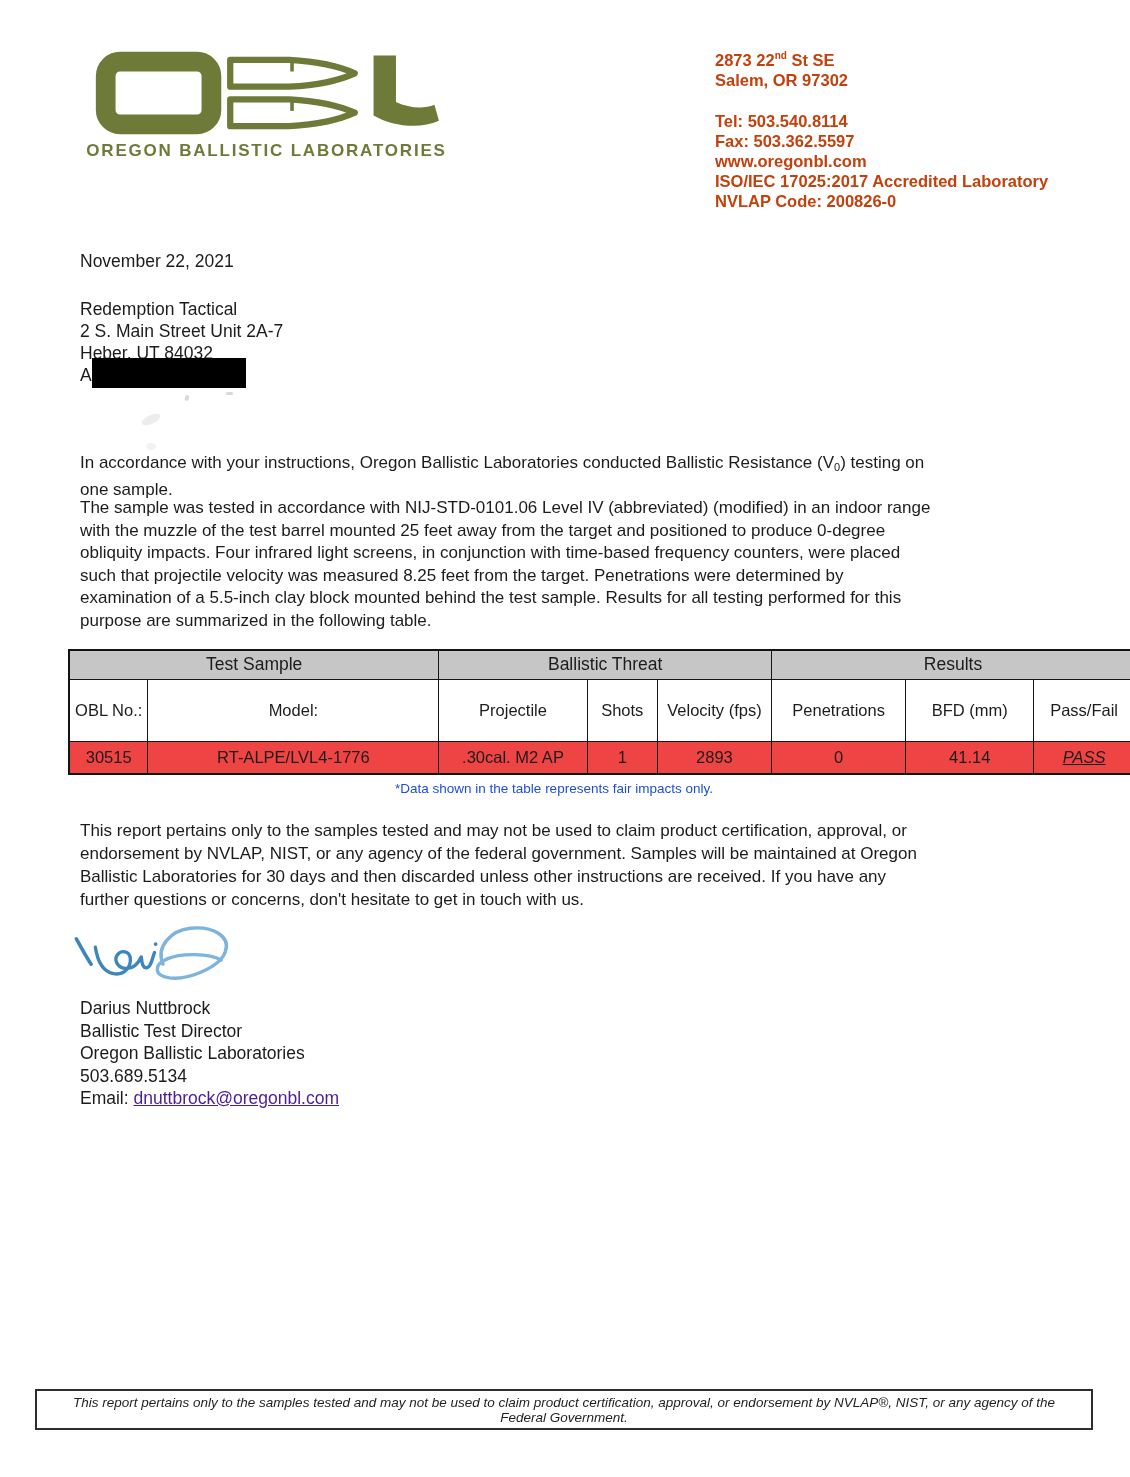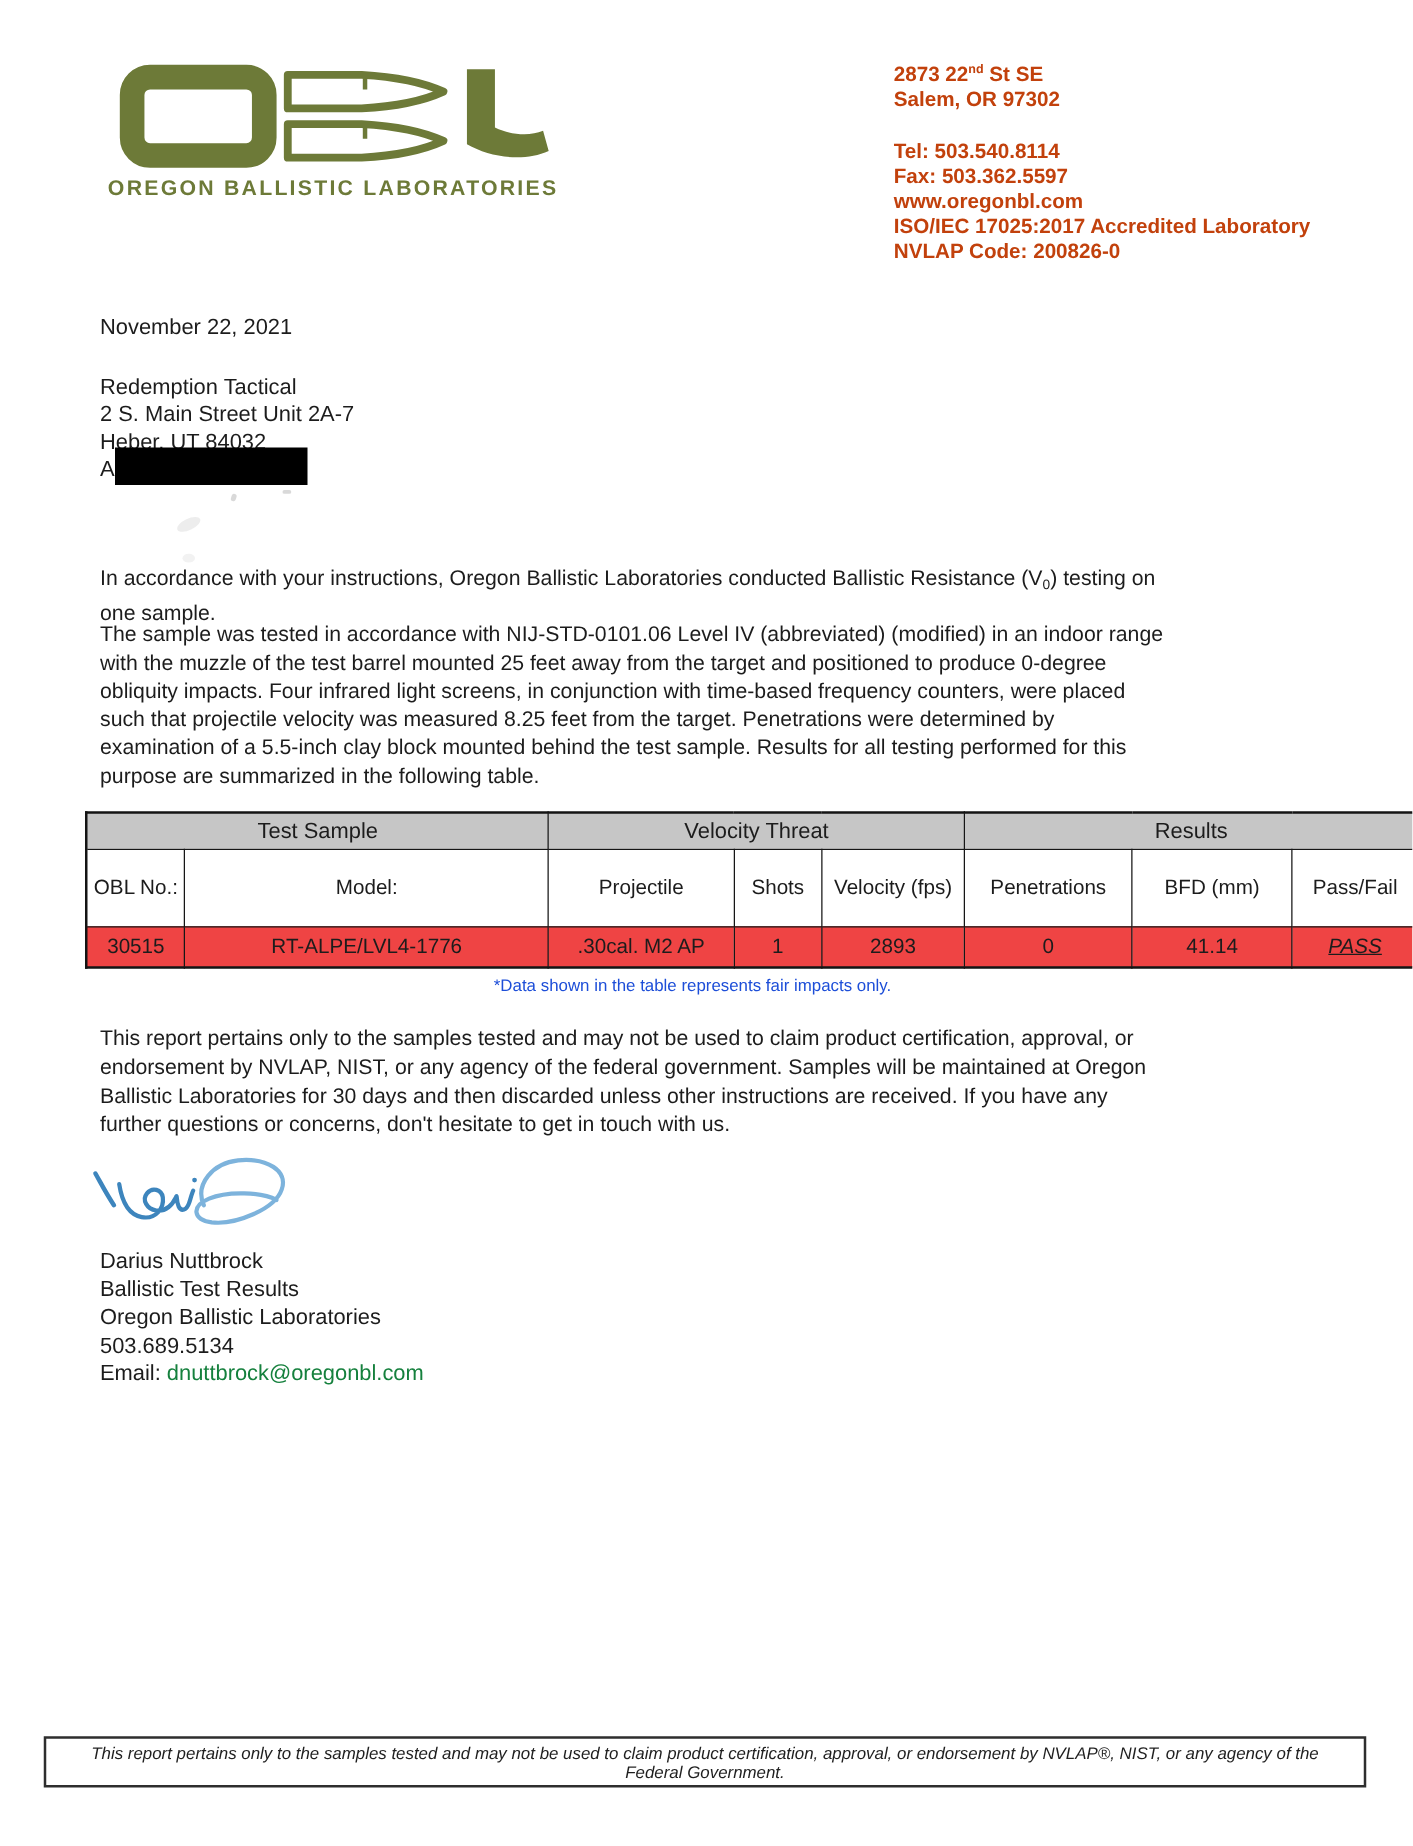--- a/index.html
+++ b/index.html
@@ -64,21 +64,21 @@
   td.model-cell { text-align:left; padding-left:12px; }
   td.pass-cell { font-weight:bold; font-style:italic; text-decoration:underline; font-size:17px;margin-top:20px; }
   .table-caption {
     position:absolute; left:68px; top:781px; width:972px;
     text-align:center; font-size:13.5px; color:#1d4ed8;
   }
 
   
   .sig-svg { position:absolute; left:70px; top:924px; width:185px; height:74px; }
   .sig-block { position:absolute; left:80px; top:997px; font-size:17.5px; line-height:22.5px; }
-  .email-link { color:#15803d; cursor:pointer; }
+  .email-link { color:#4c1d95; text-decoration:underline; cursor:pointer; }
 
   
   .footer-box {
     position:absolute; left:35px; top:1389px; width:1058px; height:41px;
     border:2px solid #2e2e2e;
     display:flex; align-items:center; justify-content:center;
     font-style:italic; font-size:13.5px; color:#1f1f1f;
     padding:0 14px; text-align:center;
   }
 </style>
@@ -150,21 +150,21 @@
           <col style="width:13.9%">
         <col style="width:6.6%">
           <col style="width:10.7%">
           <col style="width:12.6%">
         <col style="width:12.0%">
           <col style="width:9.5%">
       </colgroup>
       <tbody>
           <tr class="group-row">
         <th colspan="2">Test Sample</th>
-        <th colspan="3">Velocity Threat</th>
+        <th colspan="3">Ballistic Threat</th>
         <th colspan="3">Results</th>
       </tr>
       <tr class="colhead-row">
         <th>OBL No.:</th>
         <th>Model:</th>
         <th>Projectile</th>
         <th>Shots</th>
         <th>Velocity (fps)</th>
         <th>Penetrations</th>
         <th>BFD (mm)</th>
@@ -194,21 +194,21 @@
 
   <svg class="sig-svg" viewBox="0 0 175 70" xmlns="http://www.w3.org/2000/svg" fill="none" stroke-linecap="round">
     <path d="M6,14 C10,21 14,29 20,38" stroke="#3d85bd" stroke-width="3.4"></path>
     <path d="M24,22 C26,35 31,45 41,47 C52,49 58,40 57,32 C56,26 49,24 45,29 C41,34 45,41 52,42 C59,43 64,38 67,32 C68,29 67,35 69,39 C71,43 75,42 77,36 C78,33 79,29 80,27" stroke="#3d85bd" stroke-width="3.2"></path>
     <circle cx="81" cy="19" r="1.8" fill="#3d85bd" stroke="none"></circle>
     <path d="M88,38 C81,22 95,6 114,4 C136,2 152,12 147,26 C142,41 112,53 94,51 C80,49 78,39 92,33 C106,27 132,28 143,34" stroke="#7db3dc" stroke-width="3.2"></path>
   </svg>
 
   <div class="sig-block">
     <div>Darius Nuttbrock</div>
-    <div>Ballistic Test Results</div>
+    <div>Ballistic Test Director</div>
     <div>Oregon Ballistic Laboratories</div>
     <div>503.689.5134</div>
     <div><span>Email: </span><a class="email-link">dnuttbrock@oregonbl.com</a></div>
   </div>
 
   <div class="footer-box">
     <span>This report pertains only to the samples tested and may not be used to claim product certification, approval, or endorsement by NVLAP®, NIST, or any agency of the Federal Government.</span>
   </div>
 
 </div>

